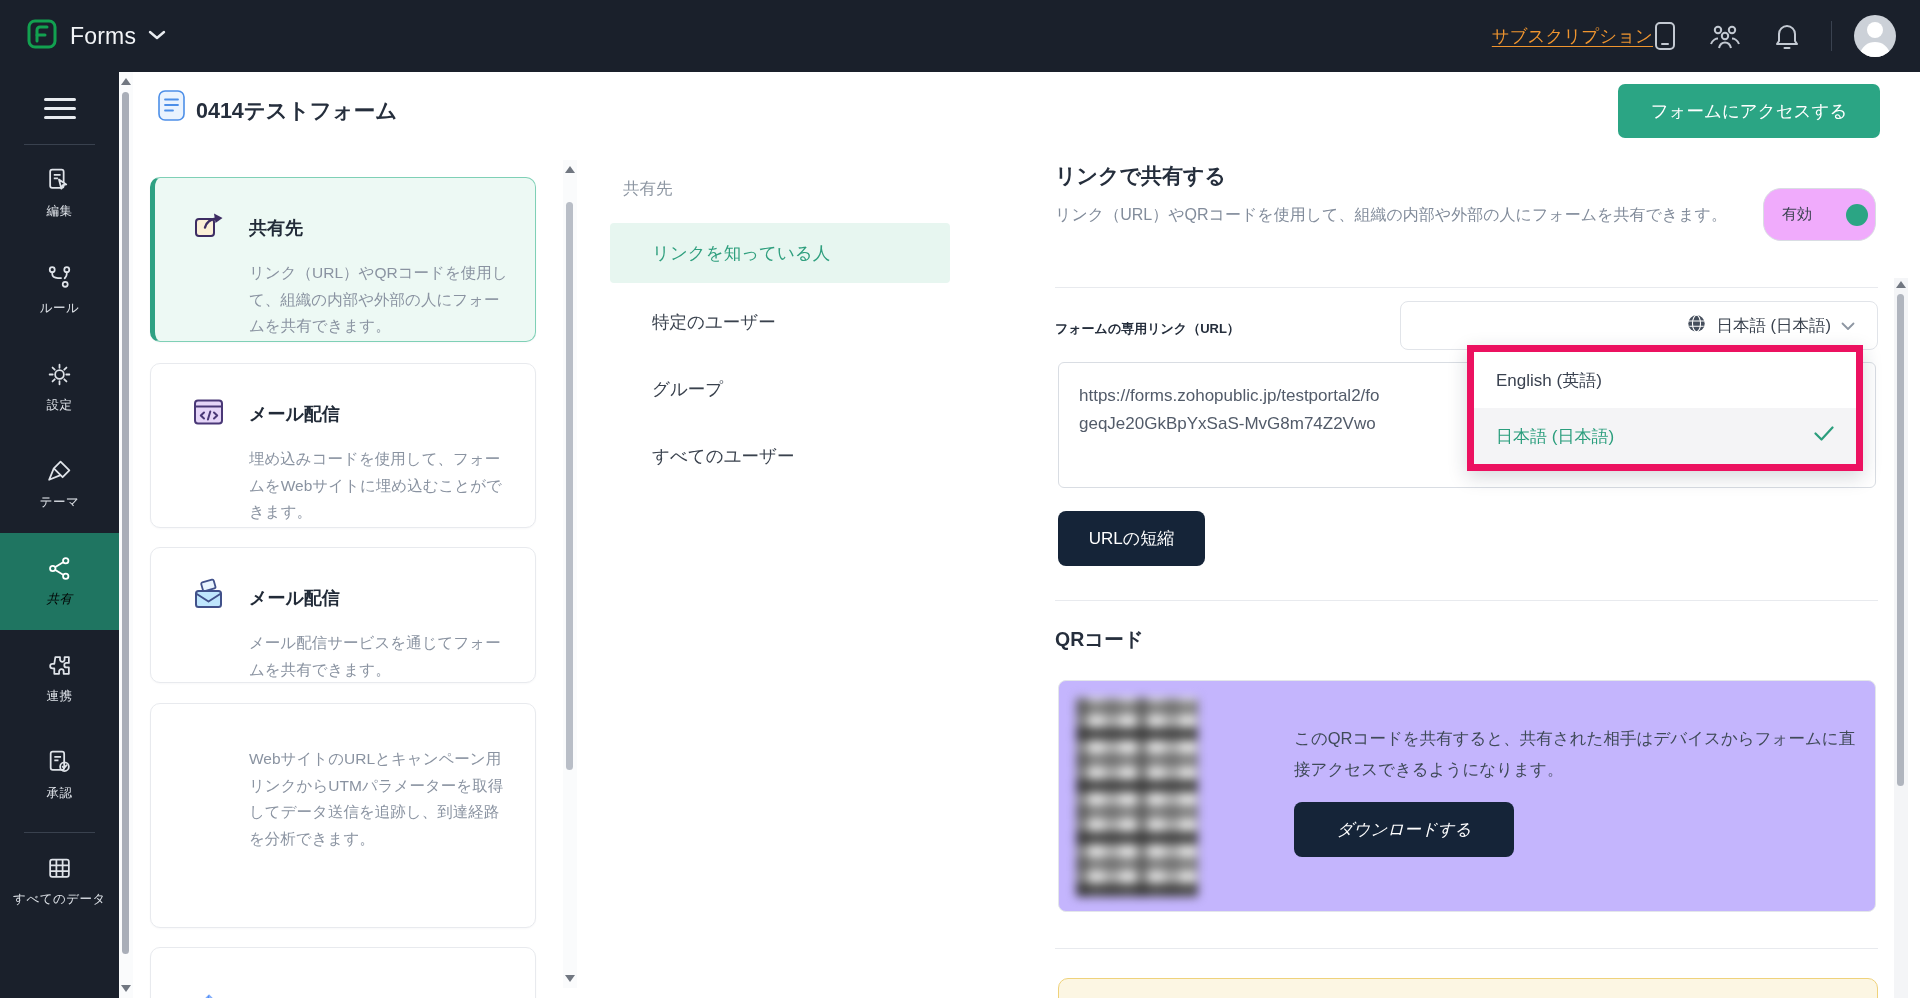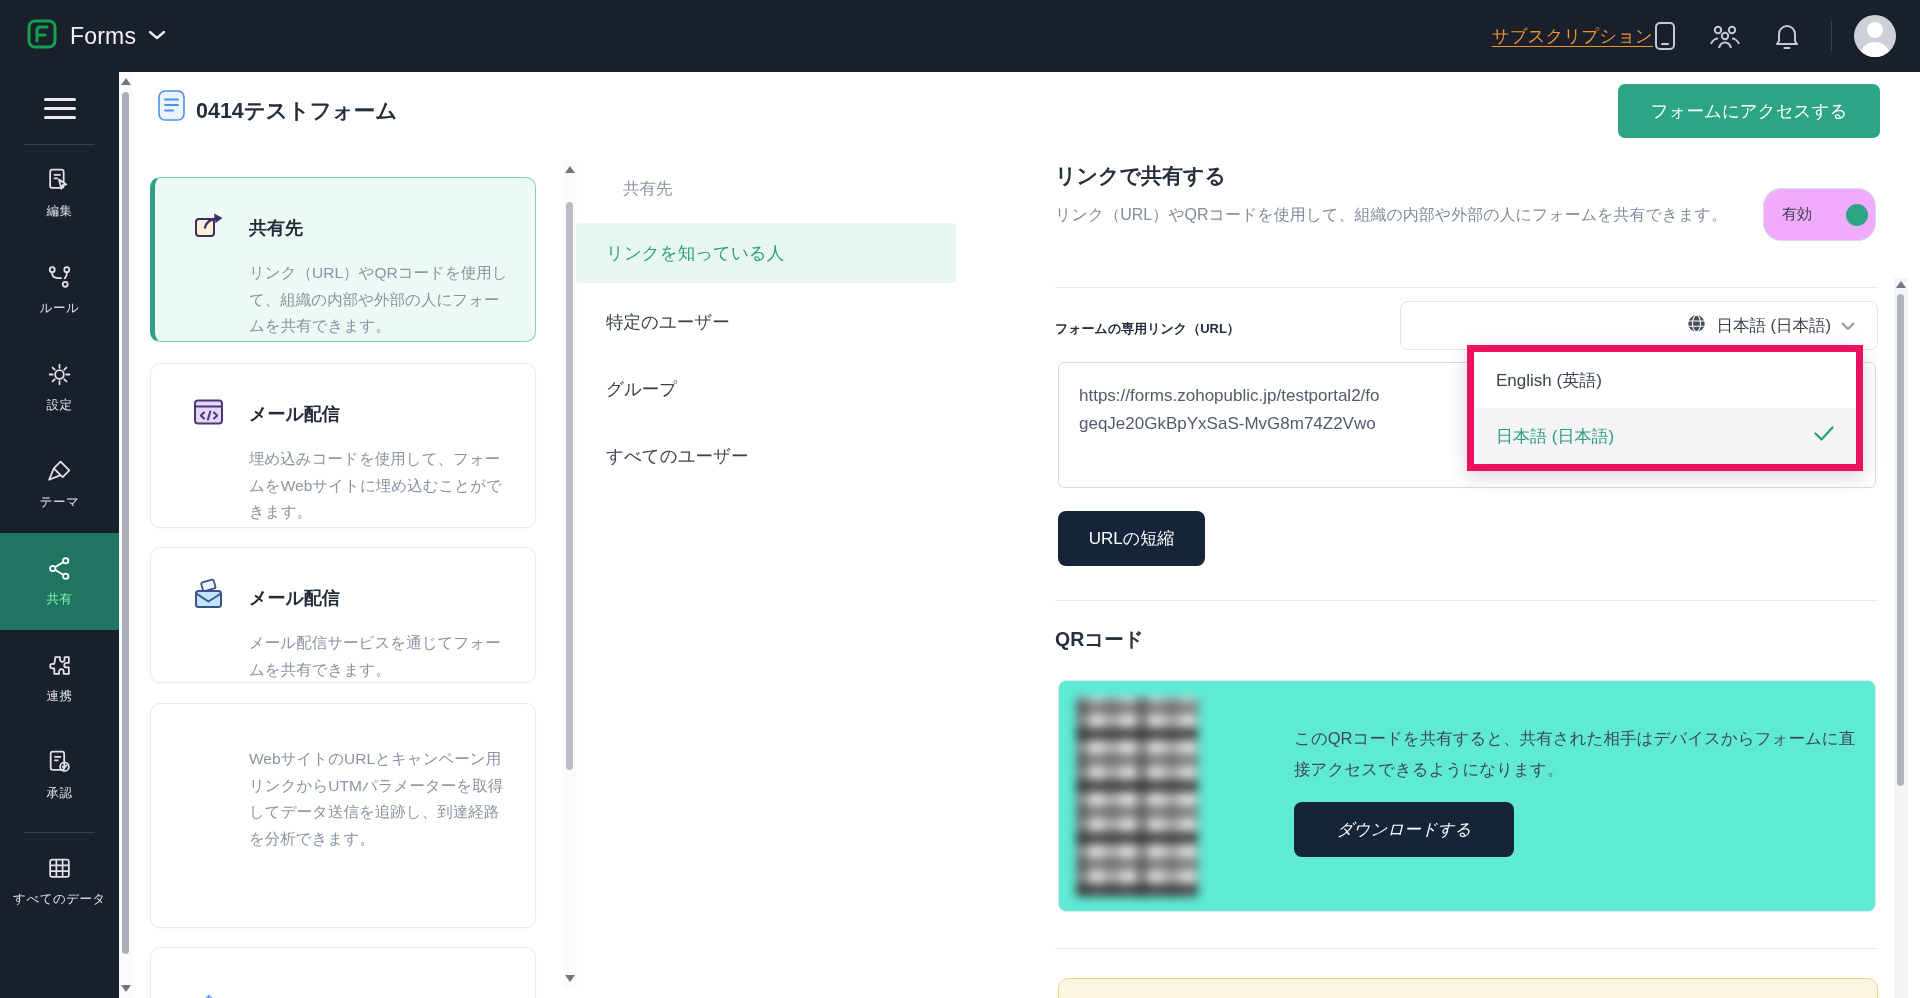--- a/index.html
+++ b/index.html
@@ -19,21 +19,21 @@
 
   
   .sidebar { position:absolute; left:0; top:72px; width:119px; height:926px; background:#1a202b; }
   .hamburger { height:72px; display:flex; align-items:center; justify-content:center; cursor:pointer; }
   .hamburger .bars { width:32px; }
   .hamburger .bars div { height:3px; background:#e8ebef; border-radius:2px; margin:6px 0; }
   .side-divider { height:1px; background:#39414e; margin:0 24px; }
   .side-item { height:97px; display:flex; flex-direction:column; align-items:center; justify-content:center; gap:9px; cursor:pointer; }
   .side-item .lbl { color:#dfe3e9; font-size:12.5px; letter-spacing:.5px; white-space:nowrap; }
   .side-item.active { background:#1f7561; }
-  .side-item.active .lbl { color:#86efac; }
+  .side-item.active .lbl { color:#000000;font-style:italic; }
   .side-item svg { display:block; }
 
   
   .vscroll { position:absolute; background:#fafbfc; }
   .vscroll .thumb { position:absolute; left:3px; width:7px; background:#a9aeb8; border-radius:4px; }
   .tri-up { position:absolute; left:2px; width:0; height:0; border-left:5px solid transparent; border-right:5px solid transparent; border-bottom:7px solid #717781; }
   .tri-down { position:absolute; left:2px; width:0; height:0; border-left:5px solid transparent; border-right:5px solid transparent; border-top:7px solid #717781; }
 
   
   .form-title-icon { position:absolute; left:158px; top:90px; }
@@ -43,21 +43,21 @@
   
   .cards { position:absolute; left:150px; top:177px; width:386px; }
   .card { background:#fff; border:1px solid #e8eaee; border-radius:10px; padding:30px 26px 0 40px; box-shadow:0 1px 2px rgba(20,30,50,.03); cursor:pointer; }
   .card.active { background:#edf9f4; border:1px solid #7fd0b6; border-left:5px solid #2fa183; padding-left:36px; }
   .card-head { display:flex; align-items:center; gap:22px; }
   .card-title { font-size:18px; font-weight:700; color:#222b38; }
   .card-desc { margin:12px 0 0 58px; font-size:15.5px; line-height:1.72; color:#8a93a1; }
 
   
   .subnav-header { position:absolute; left:623px; top:178px; font-size:16.5px; color:#8d96a2; }
-  .subnav-item { position:absolute; left:576px; width:380px; height:60px; display:flex; align-items:center; padding-left:30px; font-size:17.5px; color:#39414d; border-radius:4px; cursor:pointer; }
+  .subnav-item { position:absolute; left:610px; width:340px; height:60px; display:flex; align-items:center; padding-left:42px; font-size:17.5px; color:#39414d; border-radius:4px; cursor:pointer; }
   .subnav-item.active { background:#e7f6f0; color:#2f9f7e; }
 
   
   .sec-title { position:absolute; left:1055px; font-size:21px; font-weight:700; color:#252e3c; }
   .sec-desc { position:absolute; left:1055px; width:700px; font-size:16px; line-height:2.1; color:#828c9b; }
   .toggle { position:absolute; left:1763px; top:188px; width:113px; height:53px; border:1px solid #d9dde3; border-radius:18px; background:#f0abfc; display:flex; align-items:center; cursor:pointer; }
   .toggle .t-lbl { font-size:15px; color:#3a4250; margin-left:18px; }
   .toggle .t-dot { width:22px; height:22px; border-radius:50%; background:#2ba584; margin-left:auto; margin-right:7px; }
   .hdiv { position:absolute; left:1055px; width:823px; height:1px; background:#e8eaee; }
 
@@ -67,21 +67,21 @@
   .url-box { position:absolute; left:1058px; top:362px; width:818px; height:126px; border:1px solid #d9dde3; border-radius:6px; background:#fff; padding:19px 20px; font-size:17px; line-height:1.65; color:#525b69; cursor:text; }
 
   .annotation { position:absolute; left:1467px; top:345px; width:396px; height:126px; border:7px solid #ec1160; z-index:12; background:#fff; box-shadow:0 6px 18px rgba(30,40,60,.18); }
   .dd-row { height:56px; display:flex; align-items:center; padding:8px 22px; font-size:17px; color:#3a4250; cursor:pointer; }
   .dd-row.selected { background:#f4f4f6; color:#2b9e7d; }
   .dd-row .check { margin-left:auto; }
 
   .dark-btn { background:#152438; border:none; border-radius:8px; color:#fff; font-size:17px; font-family:inherit; display:flex; align-items:center; justify-content:center; cursor:pointer; }
   .shorten-btn { position:absolute; left:1058px; top:511px; width:147px; height:55px; }
 
-  .qr-box { position:absolute; left:1058px; top:680px; width:818px; height:232px; border:1px solid #e3e6ea; border-radius:8px; background:#5eead4; }
+  .qr-box { position:absolute; left:1058px; top:680px; width:818px; height:232px; border:1px solid #e3e6ea; border-radius:8px; background:#c4b5fd; }
   .qr-blur { position:absolute; left:17px; top:16px; width:122px; height:200px; border-radius:3px; background-color:#d4d4d4;
     background-image:
       repeating-linear-gradient(0deg, rgba(55,55,55,.85) 0 14px, rgba(225,225,225,.25) 14px 26px, rgba(95,95,95,.7) 26px 40px, rgba(235,235,235,.3) 40px 52px),
       repeating-linear-gradient(90deg, rgba(70,70,70,.8) 0 12px, rgba(238,238,238,.3) 12px 28px, rgba(125,125,125,.6) 28px 44px, rgba(245,245,245,.35) 44px 60px);
     filter:blur(5px); }
   .qr-text { position:absolute; left:235px; top:42px; width:575px; font-size:16.5px; line-height:1.9; color:#3f4a58; }
   .qr-dl-btn { position:absolute; left:235px; top:121px; width:220px; height:55px; font-size:16.5px;font-style:italic; }
 
   .yellow-box { position:absolute; left:1058px; top:978px; width:820px; height:150px; background:#fcf6e3; border:1px solid #efd27b; border-radius:10px; }
 </style>

